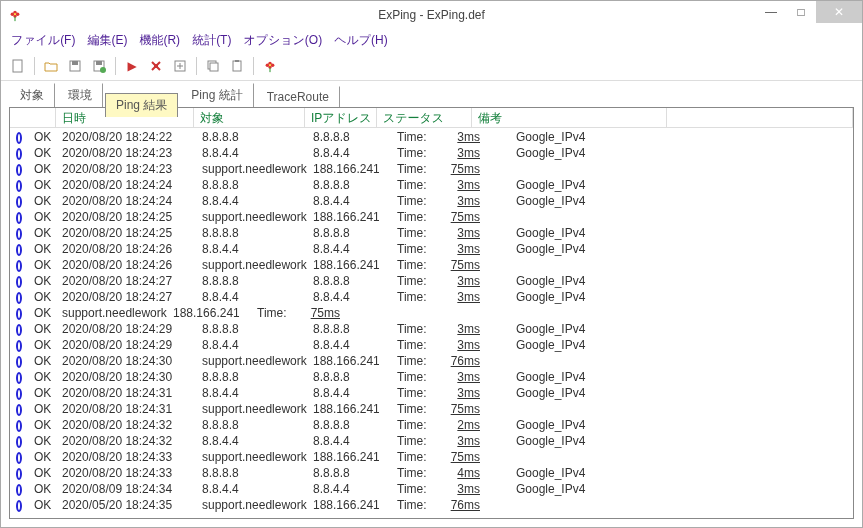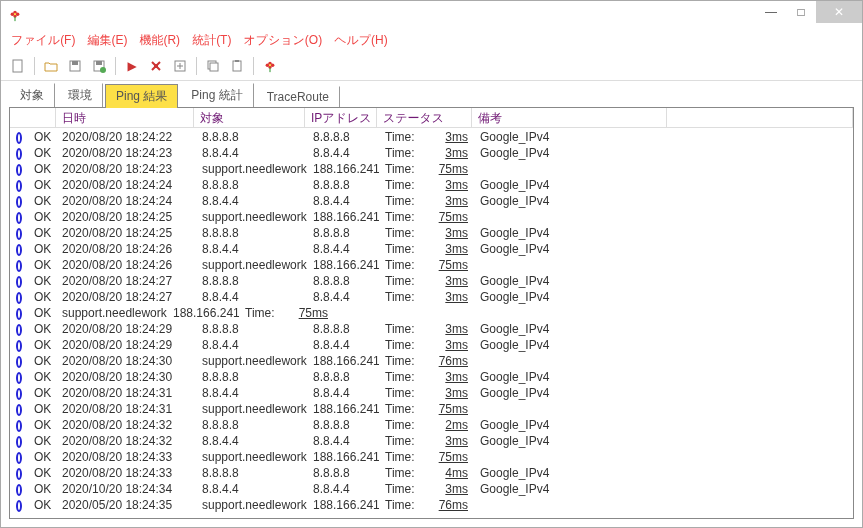--- a/index.html
+++ b/index.html
@@ -7,52 +7,52 @@
 
 
 .titlebar { height: 28px; background: #fff; display: flex; align-items: center; position: relative; }
 .titlebar .flower { margin-left: 6px; width: 16px; height: 16px; display: flex; align-items: center; justify-content: center; }
 .titlebar .title { position: absolute; left: 0; right: 0; text-align: center; color: #444; pointer-events: none; }
 .winbtns { position: absolute; right: 0; top: 0; display: flex; }
 .winbtn { width: 30px; height: 22px; display: flex; align-items: center; justify-content: center; color: #555; }
 .winbtn.close { background: #ccc; color: #fff; width: 46px; }
 
 
-.menubar { height: 22px; display: flex; align-items: center; padding: 0 4px; color: #ef4444; }
+.menubar { height: 22px; display: flex; align-items: center; padding: 0 4px; color: #4c1d95; }
 .menuitem { padding: 2px 6px; }
 
 
 .toolbar { height: 30px; display: flex; align-items: center; padding: 2px 6px; gap: 2px; border-bottom: 1px solid #ddd; }
 .tbtn { width: 22px; height: 22px; display: flex; align-items: center; justify-content: center; color: #888; border: 1px solid transparent; }
 .tsep { width: 1px; height: 18px; background: #ccc; margin: 0 3px; }
 
 
 .tabbar { height: 22px; display: flex; align-items: flex-end; padding: 0 8px; color: #555; margin-top: 4px; }
 .tab { padding: 3px 10px 3px 10px; border: 1px solid transparent; border-bottom: none; margin-right: 2px; }
-.tab.active { border-color: #888; background: #fde047; position: relative; top: 1px; }
+.tab.active { border-color: #888; background: #fef9c3; position: relative; top: 10px; }
 .tab:not(.active) { border-right: 1px solid #999; }
 
 
 .content { flex: 1; margin: 0 8px 8px 8px; border: 1px solid #888; overflow: hidden; display: flex; flex-direction: column; }
 
 
 .thead { display: flex; height: 20px; background: #fff; border-bottom: 1px solid #ddd; }
-.thead .th { border-right: 1px solid #ddd; padding: 2px 6px; color: #701a75; overflow: hidden; white-space: nowrap; }
+.thead .th { border-right: 1px solid #ddd; padding: 2px 6px; color: #15803d; overflow: hidden; white-space: nowrap; }
 .tbody { flex: 1; overflow-y: auto; }
 .row { display: flex; height: 16px; align-items: flex-end; }
 .cell { padding: 0 6px; overflow: hidden; white-space: nowrap; color: #333; }
 
 .col-icon { width: 18px; flex: none; display: flex; align-items: center; justify-content: center; }
 .col-status { width: 28px; flex: none; }
 .col-datetime { width: 140px; flex: none; }
 .col-target { width: 111px; flex: none; }
 .col-ip { width: 72px; flex: none; }
-.col-timelbl { width: 50px; flex: none; text-align: left; }
+.col-timelbl { width: 50px; flex: none; text-align: left; margin-left: 12px; }
 .col-timeval { width: 45px; flex: none; text-align: right; text-decoration: underline; }
-.col-bikou { width: 195px; flex: none; }
+.col-bikou { width: 195px; flex: none; margin-left: 24px; }
 .col-rest { flex: 1; }
 
 .th.col-datetime { width: 138px; }
 .th.col-target { width: 111px; }
 .th.col-ip { width: 72px; }
 .th.col-statuscol { width: 95px; }
 .th.col-bikouh { width: 195px; }
 .th.col-icon2 { width: 46px; }
 
 .ring { width: 12px; height: 12px; border: 2px solid #2424d8; border-radius: 50%; }
@@ -72,20 +72,21 @@
   <span class="flower">
     <svg class="flowersvg" viewBox="0 0 16 16">
         <circle cx="8" cy="5" r="2" fill="#d33"></circle>
         <circle cx="5" cy="7" r="2" fill="#d33"></circle>
         <circle cx="11" cy="7" r="2" fill="#d33"></circle>
         <circle cx="8" cy="9" r="2" fill="#d33"></circle>
         <circle cx="8" cy="7" r="1.2" fill="#fd4"></circle>
         <rect x="7.4" y="10" width="1.2" height="5" fill="#393"></rect>
       </svg>
   </span>
+  <span class="title">ExPing - ExPing.def</span>
   <div class="winbtns">
     <div class="winbtn">—</div>
     <div class="winbtn">□</div>
     <div class="winbtn close">✕</div>
   </div>
 </div>
 
 <div class="menubar">
   <div class="menuitem">ファイル(F)</div>
   <div class="menuitem">編集(E)</div>
@@ -440,21 +441,21 @@
         <div class="cell col-ip">8.8.8.8</div>
         <div class="cell col-timelbl">Time:</div>
         <div class="cell col-timeval">4ms</div>
         <div class="cell col-bikou">Google_IPv4</div>
       </div>
       <div class="row">
         <div class="cell col-icon">
           <div class="ring"></div>
         </div>
         <div class="cell col-status">OK</div>
-        <div class="cell col-datetime">2020/10/20 18:24:34</div>
+        <div class="cell col-datetime">2020/08/09 18:24:34</div>
         <div class="cell col-target">8.8.4.4</div>
         <div class="cell col-ip">8.8.4.4</div>
         <div class="cell col-timelbl">Time:</div>
         <div class="cell col-timeval">3ms</div>
         <div class="cell col-bikou">Google_IPv4</div>
       </div>
       <div class="row">
         <div class="cell col-icon">
           <div class="ring"></div>
         </div>

